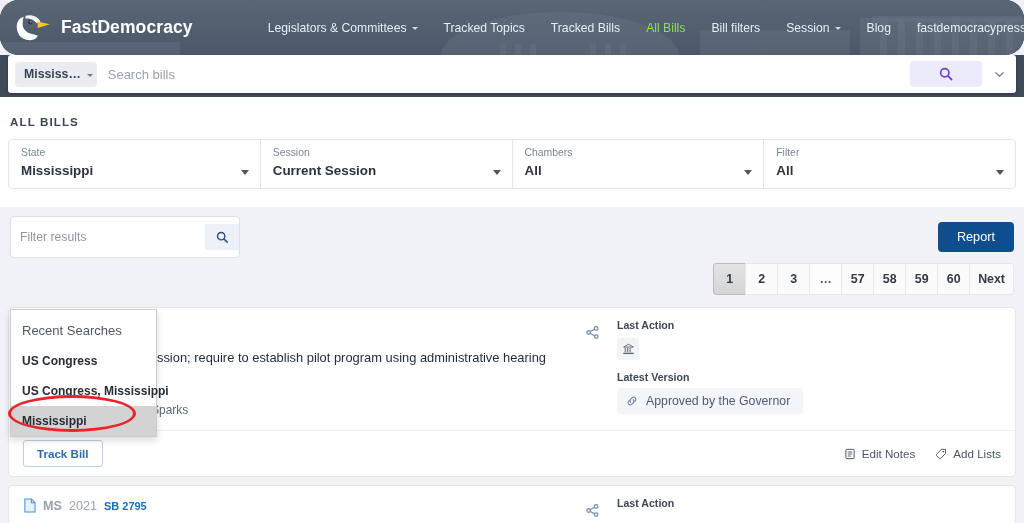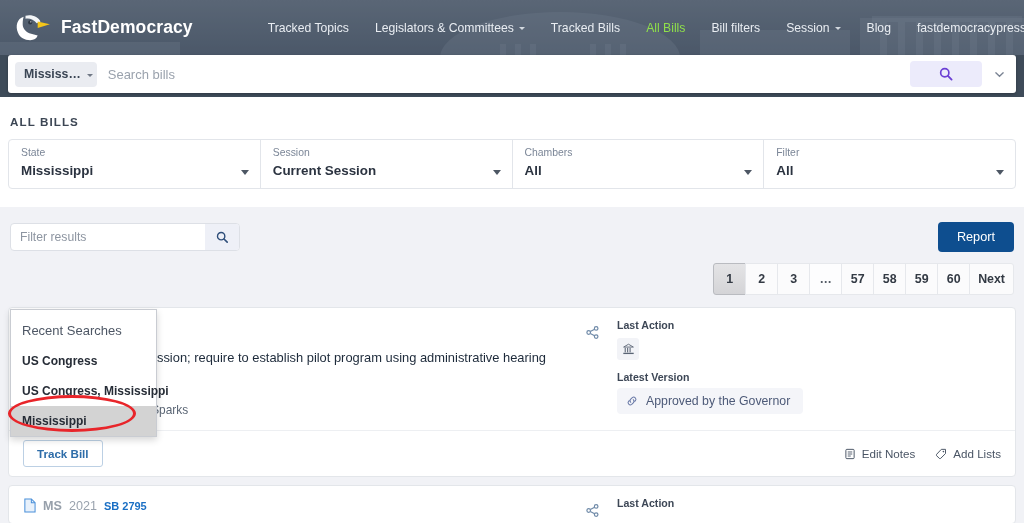--- a/index.html
+++ b/index.html
@@ -11,20 +11,21 @@
   }
 
   
   .navbar {
     position: relative;
     height: 55px;
     background: #0f172a;
     overflow: hidden;
     display: flex;
     align-items: flex-start;
+    border-radius: 19px;
   }
   .nav-bg { position: absolute; inset: 0; overflow: hidden; }
   .nav-bg svg { width: 100%; height: 100%; display: block; }
   .nav-inner {
     position: relative; z-index: 2;
     display: flex; align-items: center;
     width: 100%; height: 100%;
     padding-left: 14px;
   }
   .brand { display: flex; align-items: center; gap: 9px; margin-right: 62px; }
@@ -147,21 +148,21 @@
     padding: 0 8px;
     min-height: 300px;
   }
 
   .toolbar {
     display: flex; align-items: center; justify-content: space-between;
     padding: 14px 2px 8px 2px;
     height: 54px;
   }
   .filter-results {
-    width: 230px; height: 28px;
+    width: 230px; height: 42px;
     background: #ffffff;
     border: 1px solid #dde0e6;
     border-radius: 4px;
     display: flex; align-items: center;
     overflow: hidden;
   }
   .filter-results input {
     flex: 1; border: none; outline: none;
     font-size: 12.2px; color: #2f3b49;
     padding-left: 9px; background: transparent;
@@ -369,25 +370,25 @@
         <path d="M12 3 C18 1 26 4 28 9 L24 11 C21 7 16 5 12 6 Z" fill="#f4f6f8"></path>
         <path d="M25 9 L38 12 L25 16 Z" fill="#f5c518"></path>
         <circle cx="17" cy="10" r="2.2" fill="#2d3642"></circle>
         <circle cx="17.7" cy="9.4" r="0.7" fill="#ffffff"></circle>
       </svg>
       <span class="brand-text">FastDemocracy</span>
     </div>
 
     <div class="nav-links">
       <div class="nav-link">
-        <span>Tracked Topics</span>
-      </div>
-      <div class="nav-link">
         <span>Legislators &amp; Committees</span>
         <i class="caret-s"></i>
+      </div>
+      <div class="nav-link">
+        <span>Tracked Topics</span>
       </div>
       <div class="nav-link">
         <span>Tracked Bills</span>
       </div>
       <div class="nav-link active">
         <span>All Bills</span>
       </div>
       <div class="nav-link">
         <span>Bill filters</span>
       </div>

